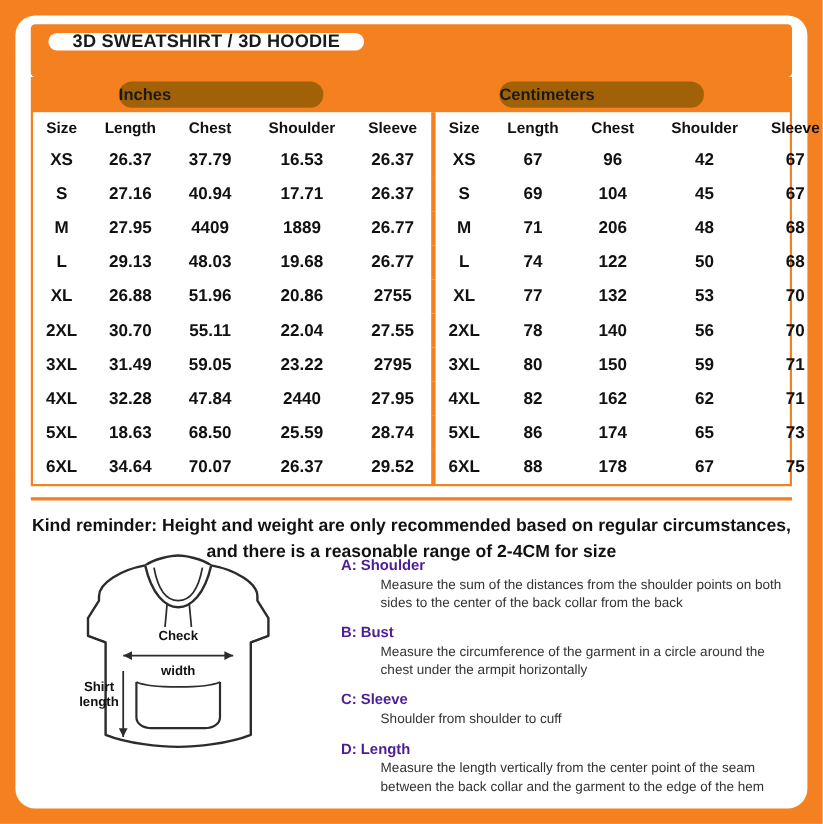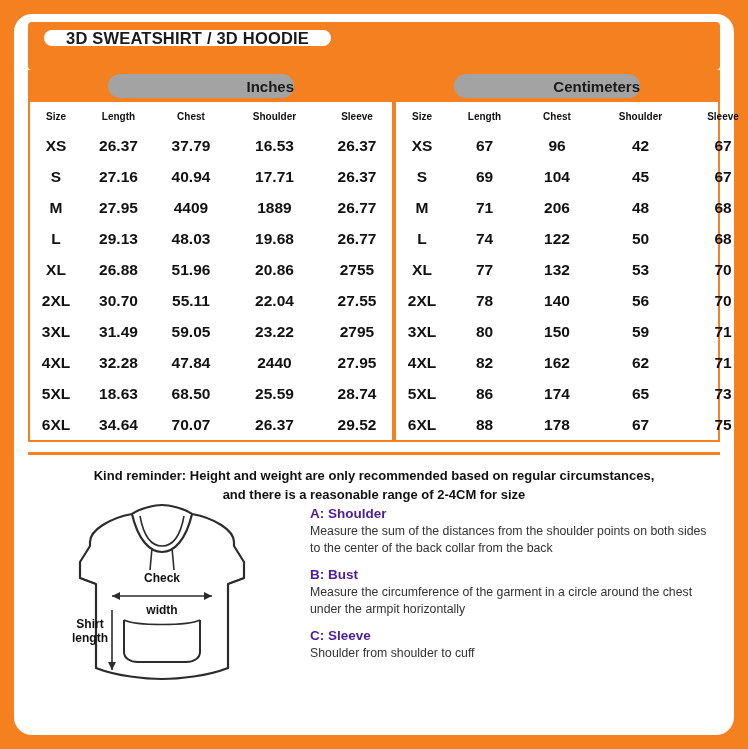--- a/index.html
+++ b/index.html
@@ -60,25 +60,25 @@
     height: 32px;
     align-items: center;
   }
   .unit-half {
     flex: 1 1 50%;
     display: flex;
     justify-content: center;
     align-items: center;
   }
   .unit-pill {
-    background: #a3a3a3;
+    background: #a16207;
     border-radius: 14px;
     height: 24px;
     min-width: 186px;
-    display: flex; align-items: center; justify-content: flex-end;
+    display: flex; align-items: center; justify-content: flex-start;
     font-size: 15px; font-weight: bold; color: #1a1a1a;
   }
   .grid {
     background: #ffffff;
     margin: 0 2px;
   }
   table.sizes {
     width: 100%;
     border-collapse: collapse;
     table-layout: fixed;
@@ -86,21 +86,21 @@
   table.sizes th, table.sizes td {
     text-align: center;
     font-size: 15px;
     color: #111111;
     height: 31px;
     vertical-align: middle;
     white-space: nowrap;
   }
   table.sizes th {
     font-weight: bold;
-    font-size: 10px;
+    font-size: 14px;
     height: 28px;
   }
   table.sizes td {
     font-weight: bold;
     font-size: 15.5px;
   }
   .divider-col { width: 4px; background: #f58020; padding: 0; }
   col.c-size { width: 52px; }
   col.c-len  { width: 73px; }
   col.c-chest{ width: 72px; }
@@ -110,21 +110,21 @@
   
   .reminder {
     position: absolute;
     left: 28px; top: 452px;
     width: 692px;
     text-align: center;
     border-top: 3px solid #f58020;
     padding-top: 12px;
   }
   .reminder p {
-    font-size: 13px;
+    font-size: 16px;
     font-weight: bold;
     color: #111111;
     line-height: 1.45;
   }
 
   
   .lower {
     position: absolute;
     left: 28px; top: 500px;
     width: 692px;
@@ -139,21 +139,21 @@
     flex: 1;
     padding-left: 14px;
     padding-top: 6px;
   }
   .m-item { margin-bottom: 11px; }
   .m-title {
     font-size: 13.5px; font-weight: bold; color: #4c1d95;
     margin-bottom: 2px;
   }
   .m-desc {
-    font-size: 12.3px; color: #333333; line-height: 1.35;
+    font-size: 12.3px; color: #333333; line-height: 1.35; margin-left: 36px;
   }
   .svg-label {
     font-family: "Liberation Sans", sans-serif;
     font-size: 12px;
     font-weight: bold;
     fill: #111111;
   }
 </style>
 </head>
 <body>
@@ -388,15 +388,19 @@
         <div class="m-desc">Measure the sum of the distances from the shoulder points on both sides to the center of the back collar from the back</div>
       </div>
       <div class="m-item">
         <div class="m-title">B: Bust</div>
         <div class="m-desc">Measure the circumference of the garment in a circle around the chest under the armpit horizontally</div>
       </div>
       <div class="m-item">
         <div class="m-title">C: Sleeve</div>
         <div class="m-desc">Shoulder from shoulder to cuff</div>
       </div>
+      <div class="m-item">
+        <div class="m-title">D: Length</div>
+        <div class="m-desc">Measure the length vertically from the center point of the seam between the back collar and the garment to the edge of the hem</div>
+      </div>
     </div>
   </div>
 </div>
 
 </body></html>

